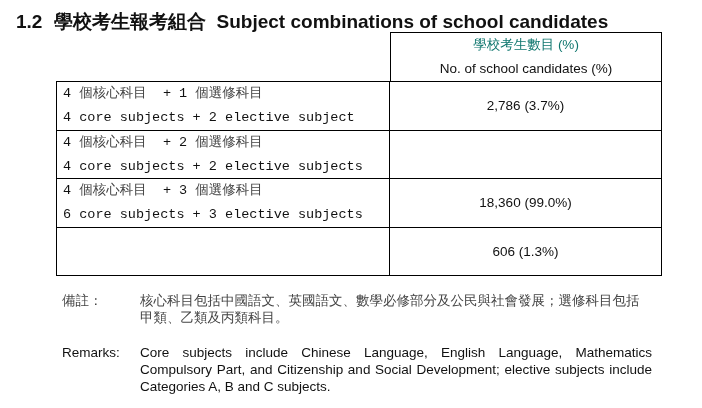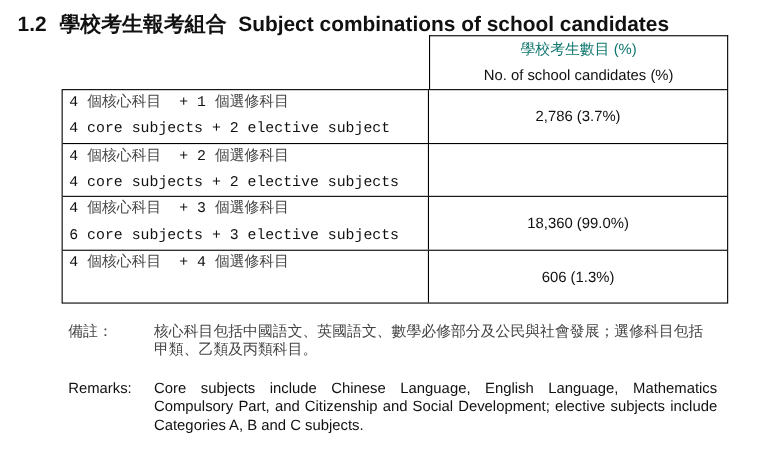--- a/index.html
+++ b/index.html
@@ -54,21 +54,20 @@
     </div>
     <div class="row">
       <div class="lab">
         <div class="zh"><b>4</b> <span>個核心科目</span>&nbsp; <b>+ 3</b> <span>個選修科目</span></div>
         <div>6 core subjects + 3 elective subjects</div>
       </div>
       <div class="val">18,360 (99.0%)</div>
     </div>
     <div class="row">
       <div class="lab">
-        <div class="zh"><b>4</b> <span>個核心科目</span>&nbsp; <b>+ 4</b> <span>個選修科目</span></div>
       </div>
       <div class="val">606 (1.3%)</div>
     </div>
   </div>
 </div>
 
 <div class="note zhnote">
   <span class="k">備註：</span>
   <div class="v">核心科目包括中國語文、英國語文、數學必修部分及公民與社會發展；選修科目包括甲類、乙類及丙類科目。</div>
 </div>

